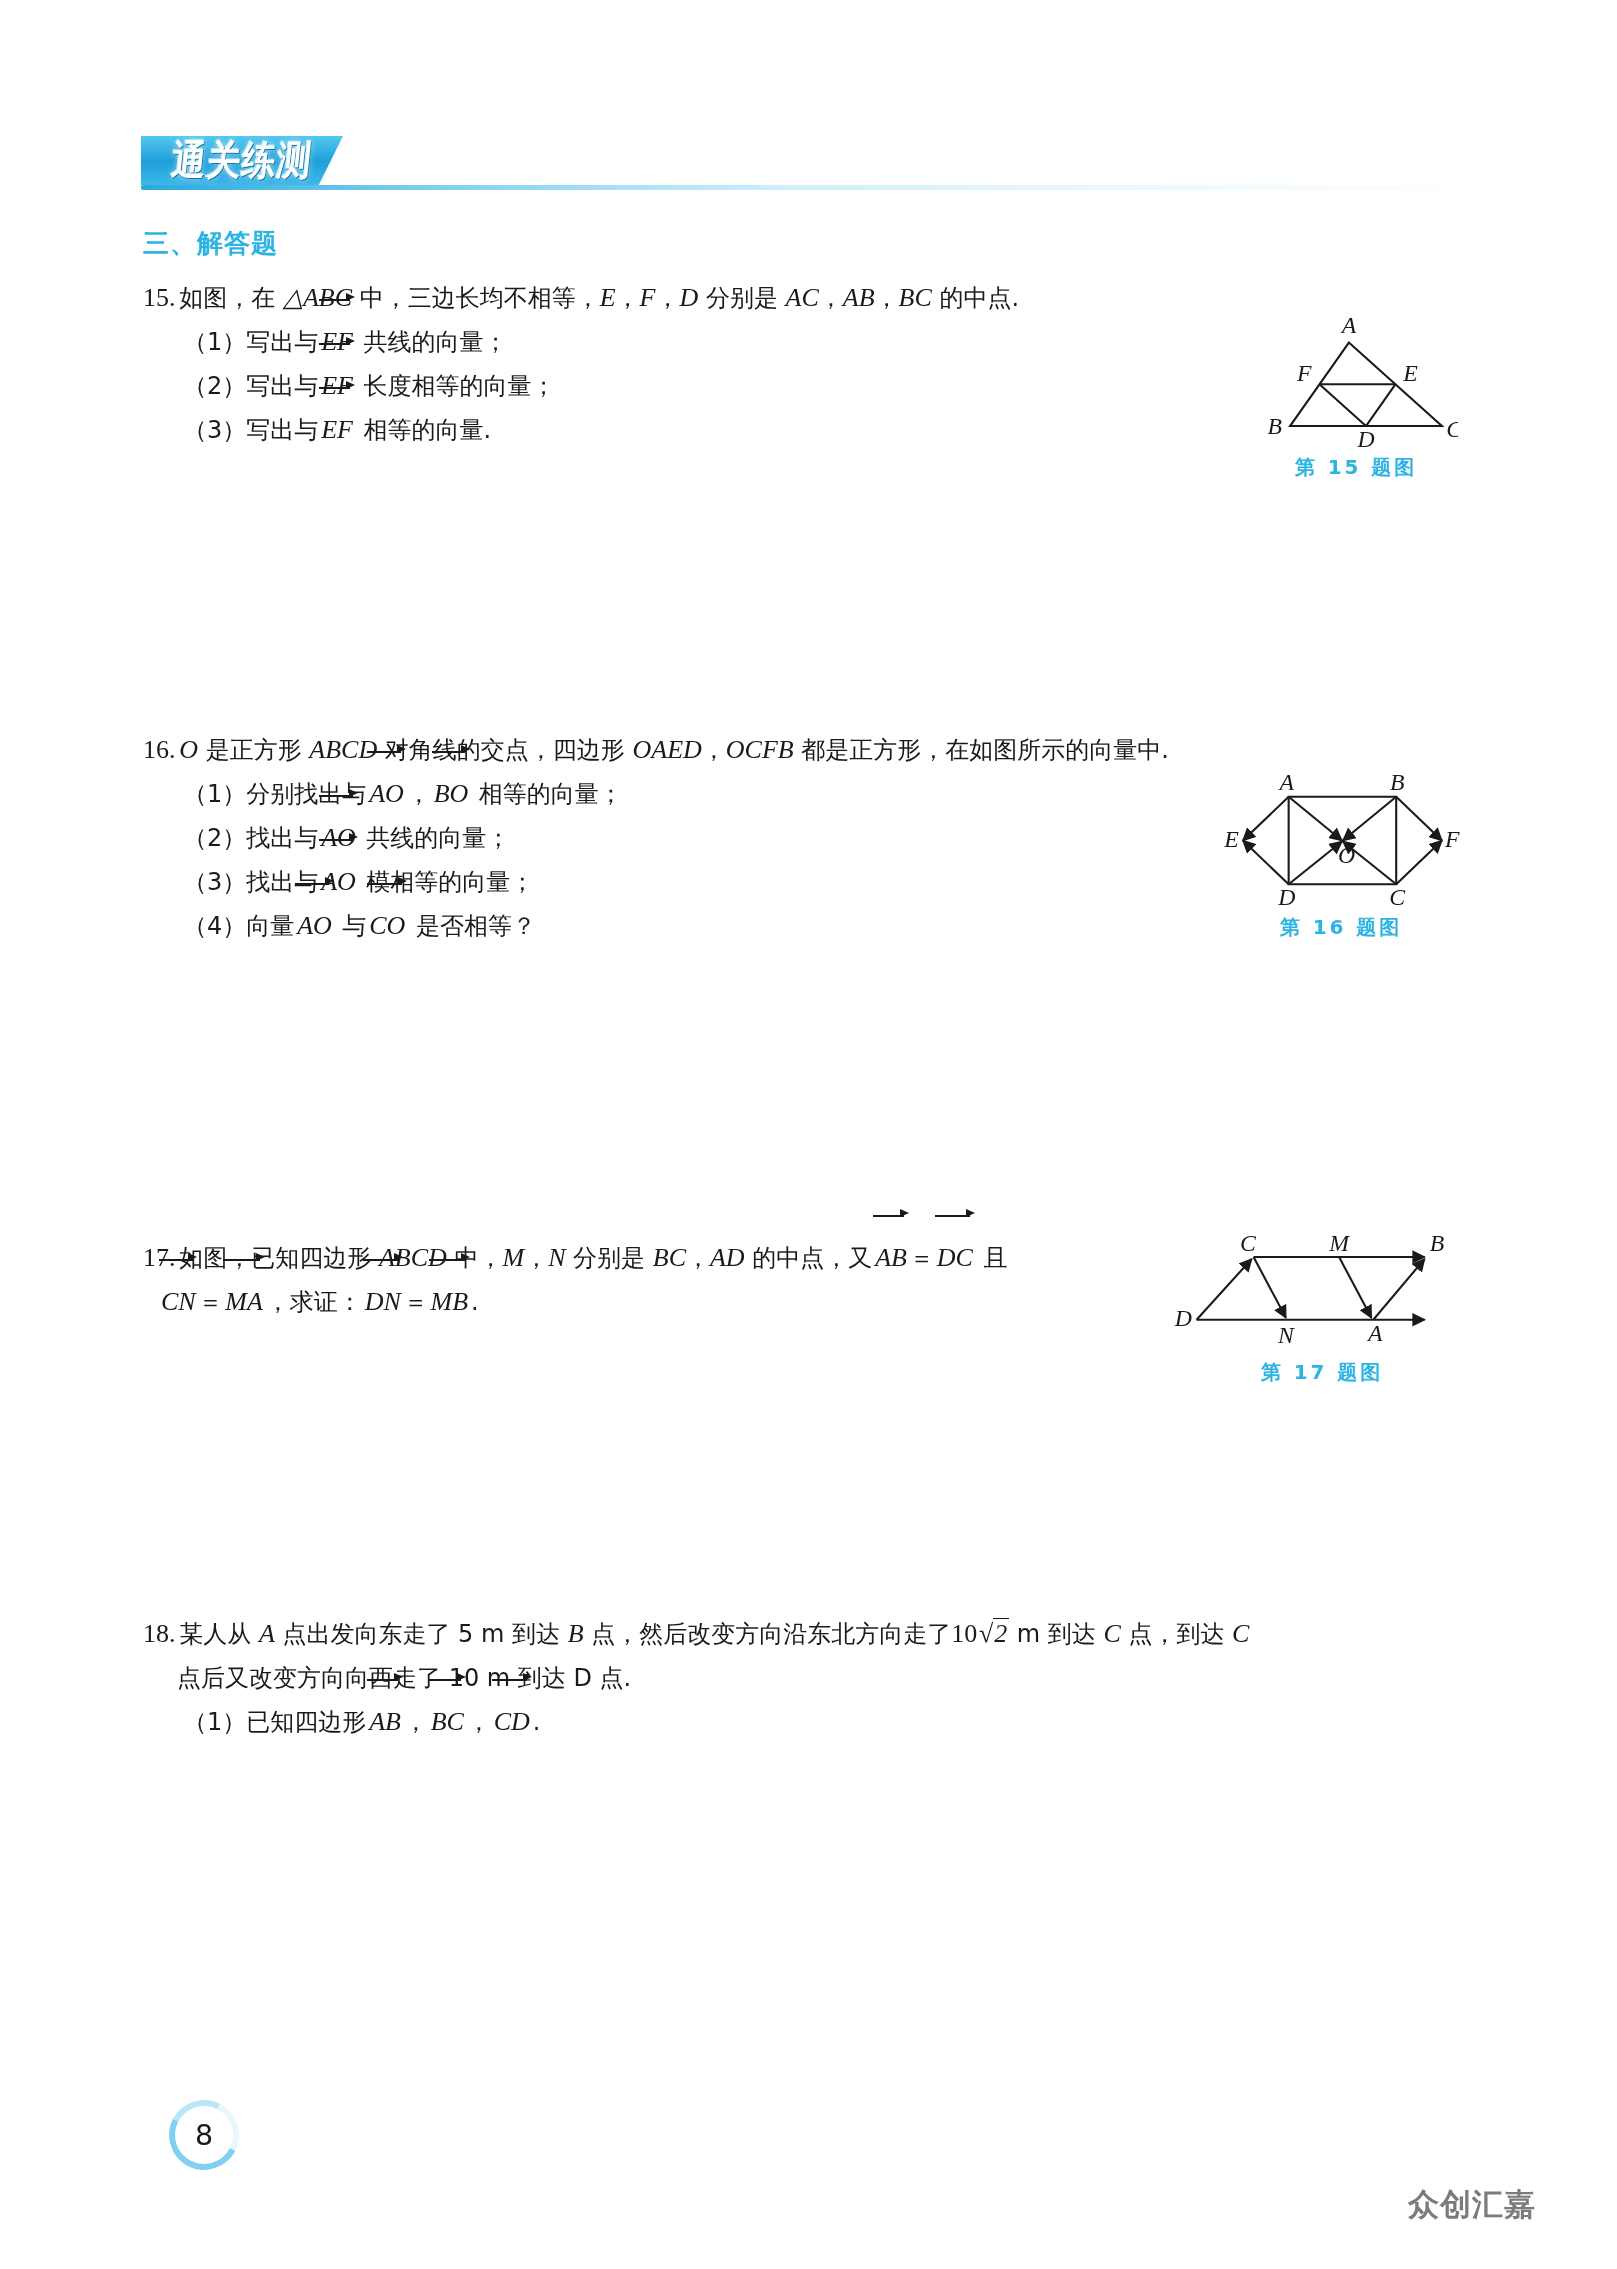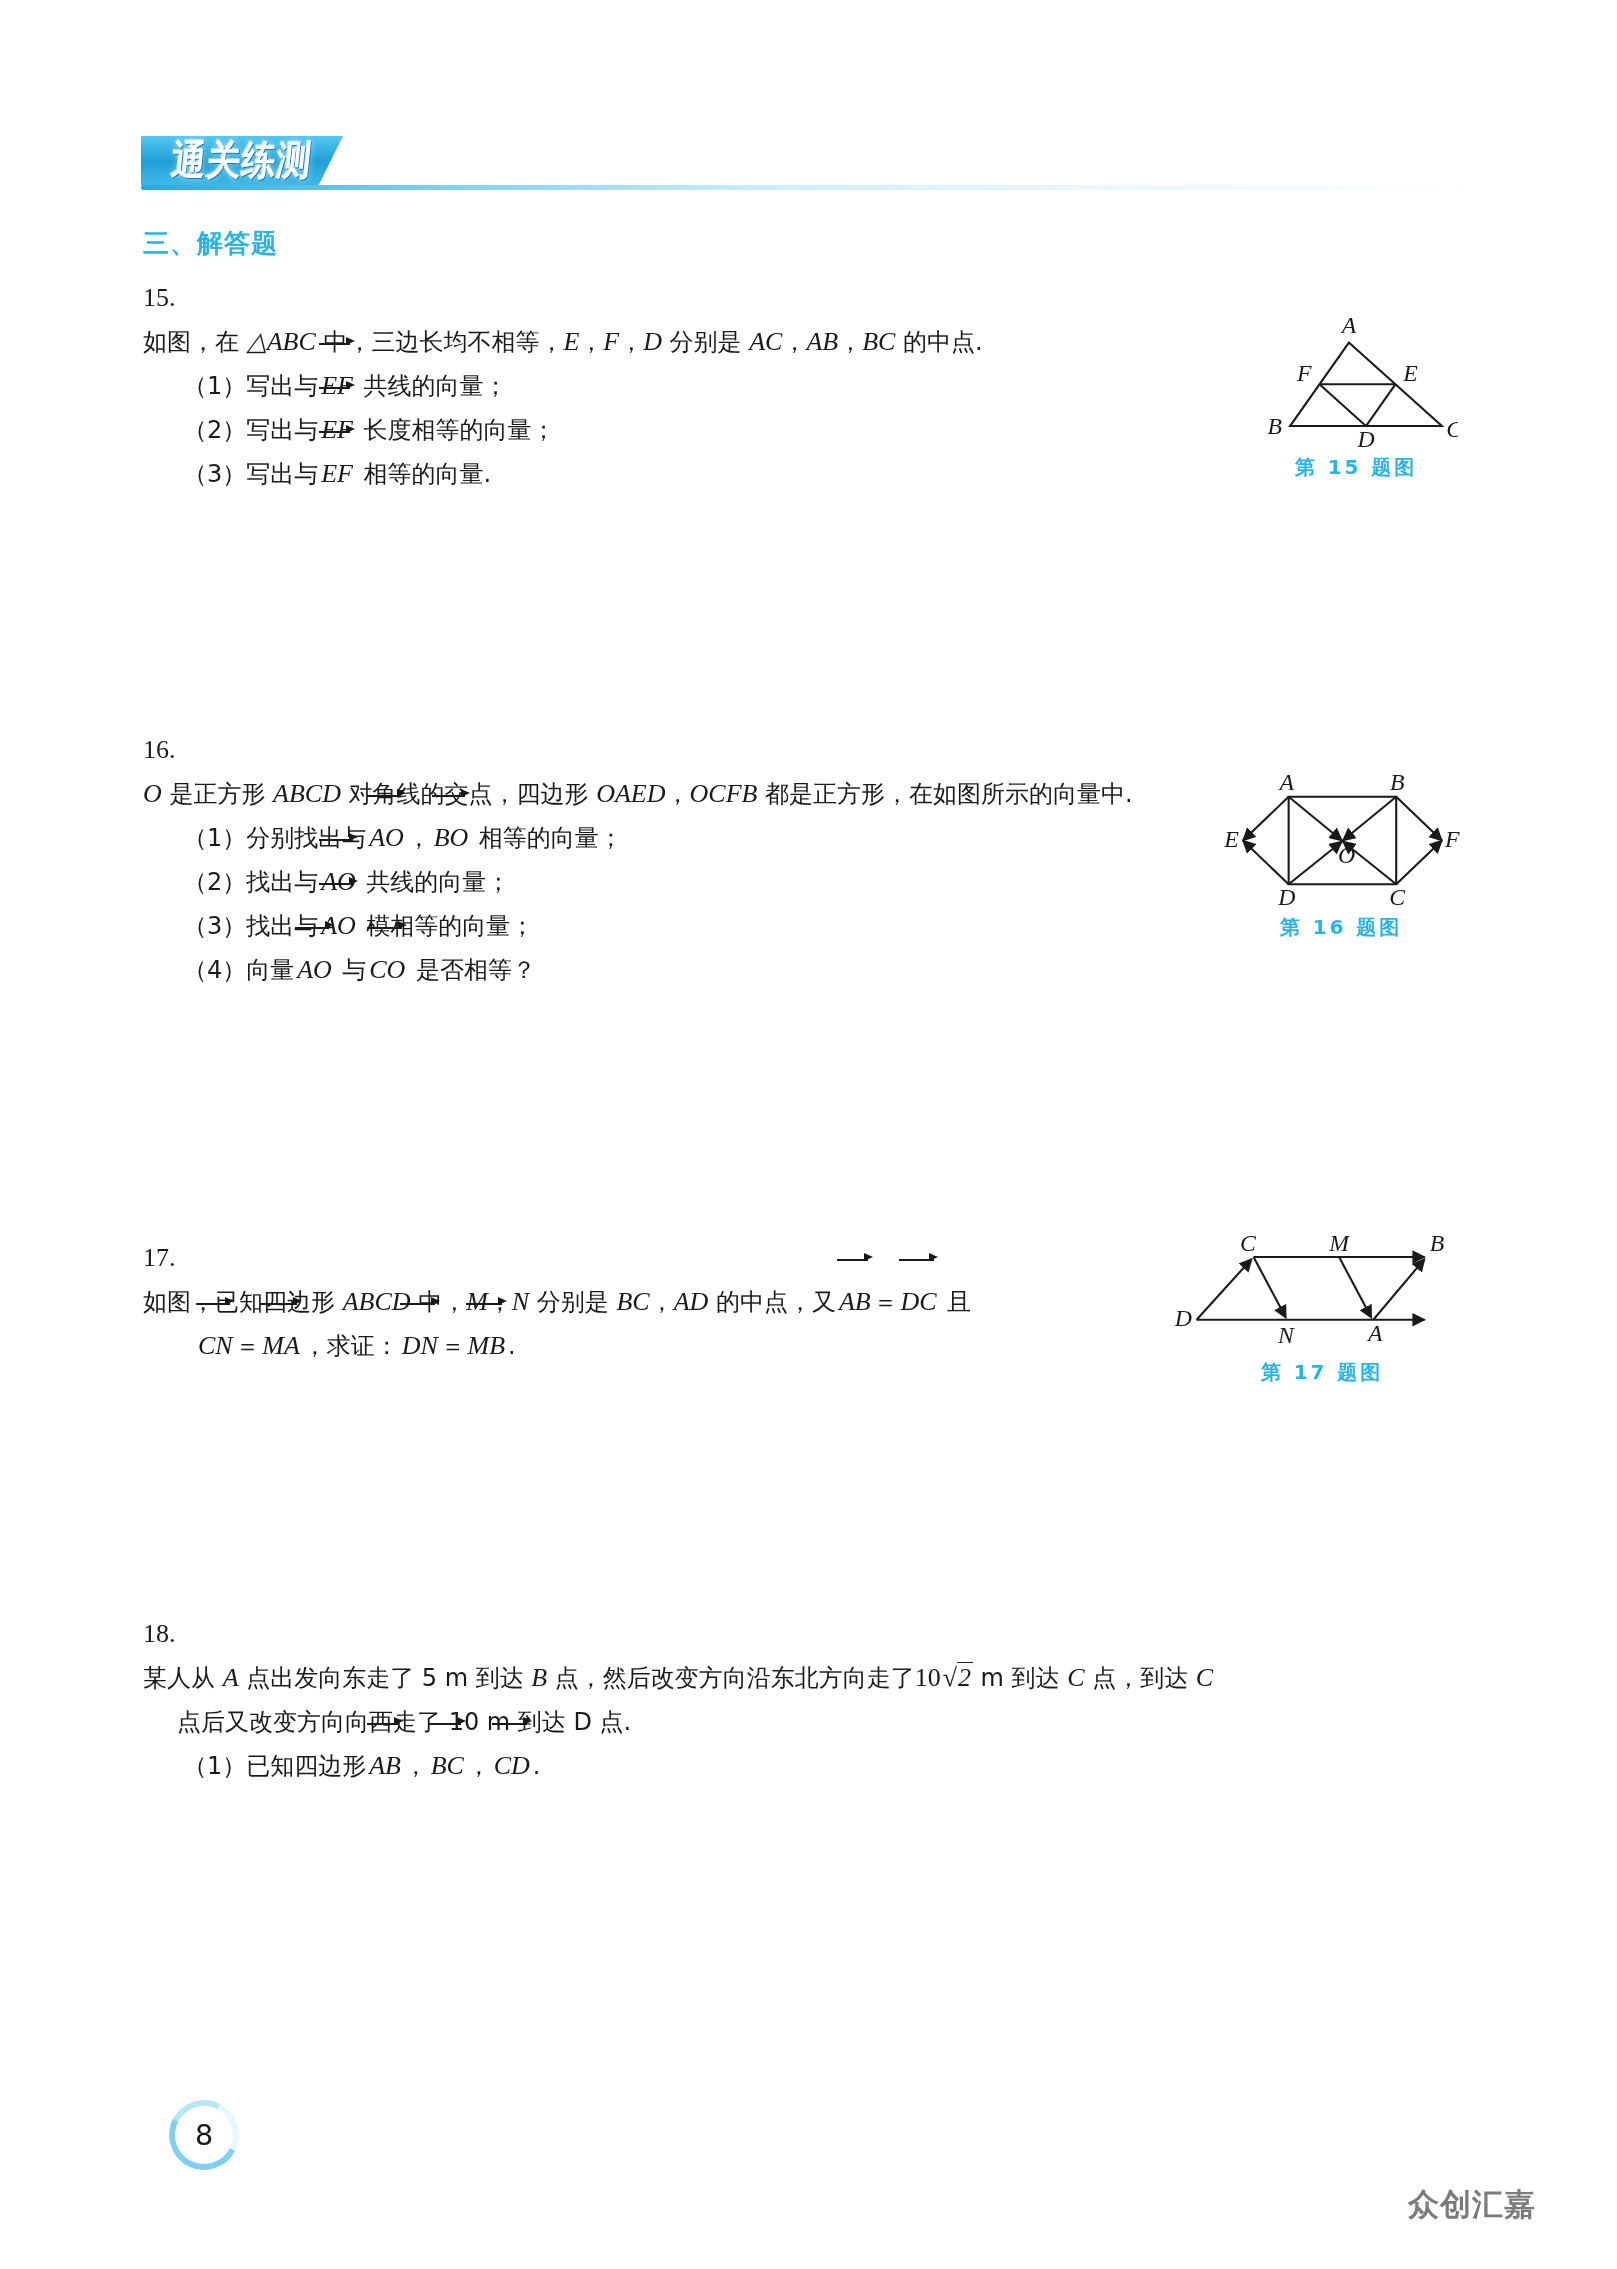--- a/index.html
+++ b/index.html
@@ -86,21 +86,20 @@
   
   .problem {
     position: absolute;
     font-size: 26px;
     line-height: 44px;
     color: #1a1a1a;
   }
   .p-stem {
     display: flex;
     align-items: baseline;
-    flex-direction: column;
   }
   .p-num {
     flex: 0 0 auto;
     padding-right: 3.8px;
     white-space: nowrap;
   }
   .p-body {
     flex: 1 1 auto;
   }
   .sub-item {
@@ -311,21 +310,21 @@
   <div class="fig-caption">第 16 题图</div>
 </div>
 
 <div class="problem" style="left:143px; top:1236px; width:999px;">
   <div class="p-stem">
     <span class="p-num">17.</span>
     <span class="p-body">
       <span class="cn">如图，已知四边形 </span><span class="mi">ABCD</span><span class="cn"> 中，</span><span class="mi">M</span><span class="cn">，</span><span class="mi">N</span><span class="cn"> 分别是 </span><span class="mi">BC</span><span class="cn">，</span><span class="mi">AD</span><span class="cn"> 的中点，又</span><span class="vec">AB</span><span class="cn">＝</span><span class="vec">DC</span><span class="cn"> 且</span>
     </span>
   </div>
-  <div class="sub-item" style="margin-left:52px;">
+  <div class="sub-item" style="margin-left:15px;">
     <span class="vec">CN</span><span class="cn">＝</span><span class="vec">MA</span><span class="cn">，求证：</span><span class="vec">DN</span><span class="cn">＝</span><span class="vec">MB</span><span class="cn">.</span>
   </div>
 </div>
 
 <div class="figure" style="left:1170px; top:1236px;">
   <svg width="304" height="119" viewBox="0 0 320 125">
     <defs>
       <marker id="ah17" viewBox="0 0 10 10" refX="9" refY="5" markerWidth="6.5" markerHeight="6.5" orient="auto">
         <path d="M0 0 L10 5 L0 10 Z" fill="#1a1a1a"></path>
       </marker>

